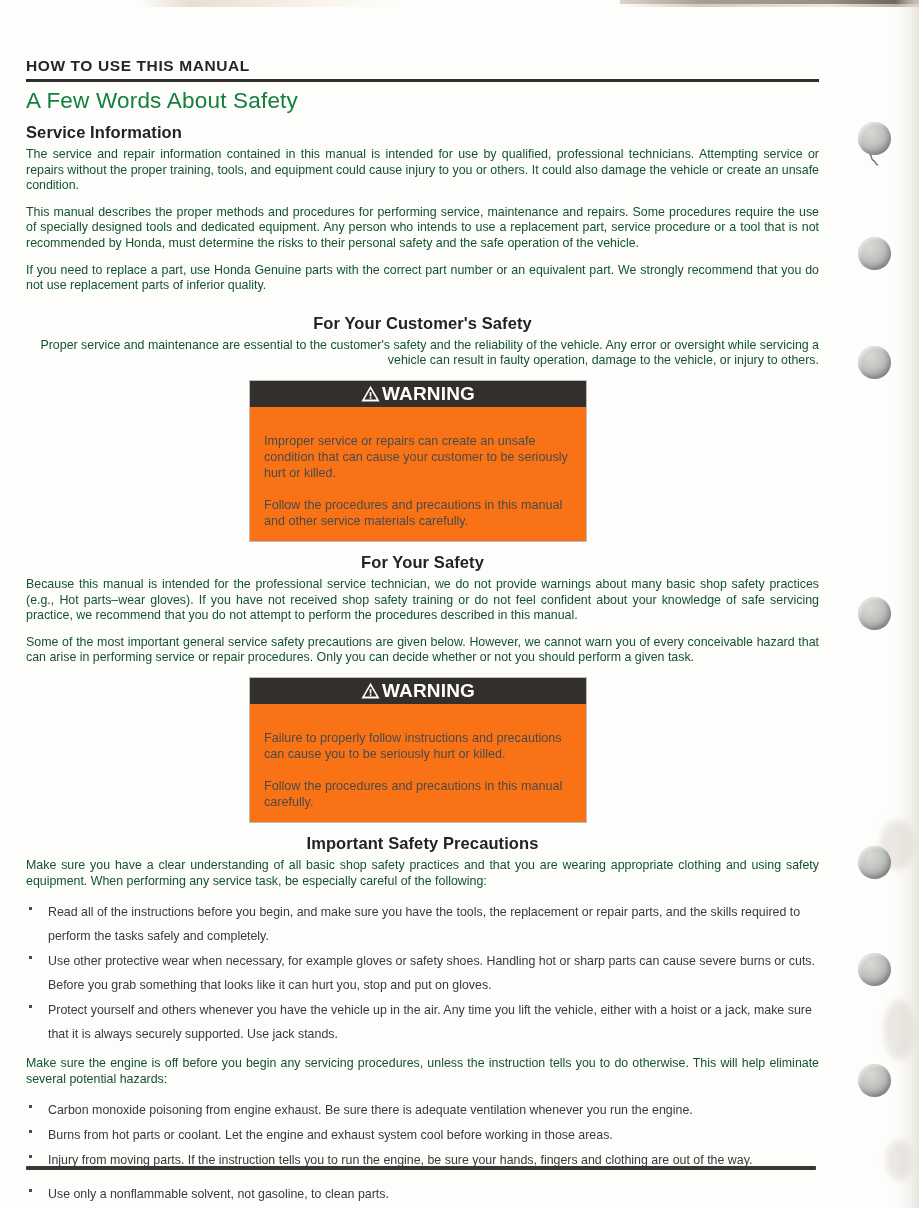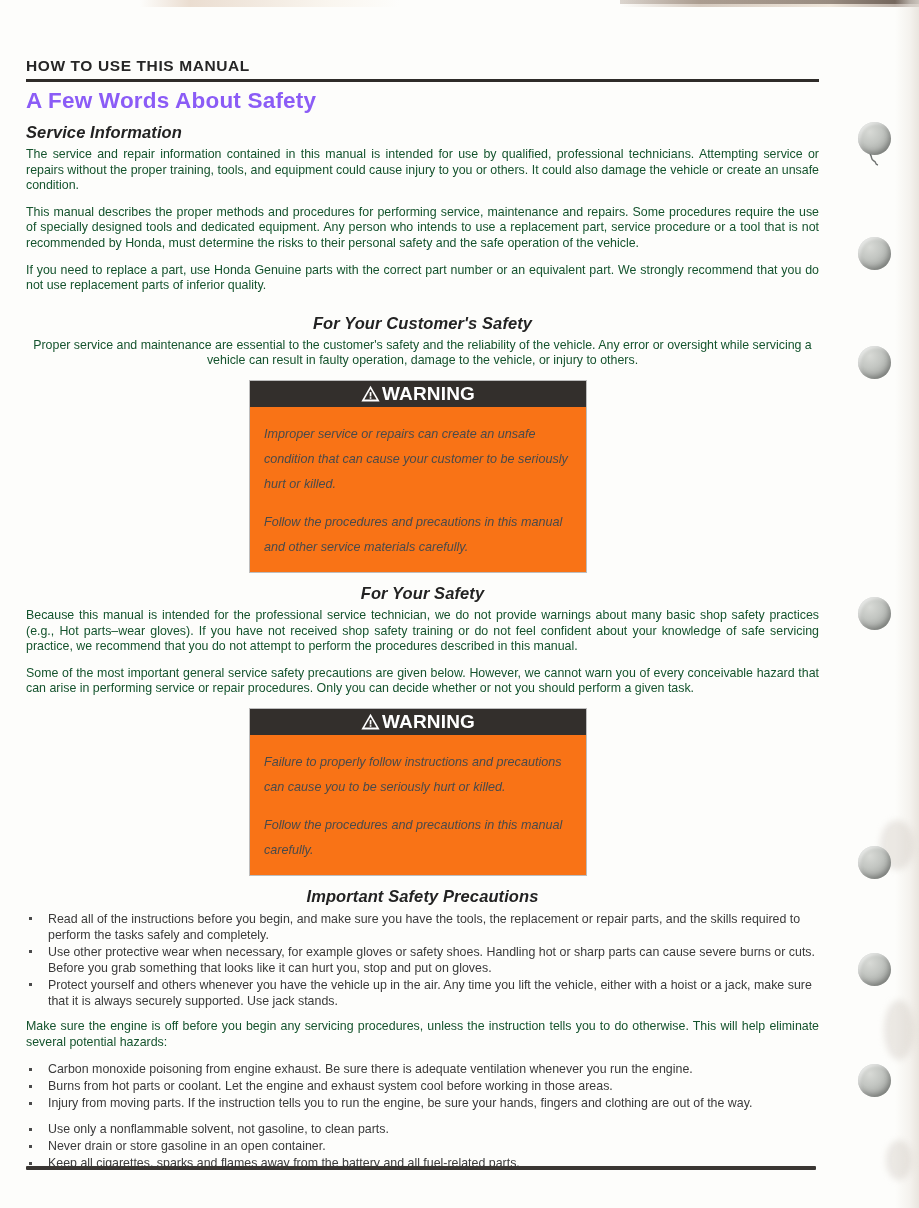--- a/index.html
+++ b/index.html
@@ -85,56 +85,55 @@
     top: 1166px;
     width: 790px;
     height: 4px;
     background: #3a3633;
     border-radius: 1px;
   }
 
   h1.doc-title {
     margin: 6px 0 0 0;
     font-size: 22.5px;
-    font-weight: bold;
+    font-weight: normal;
     letter-spacing: .2px;
-    color: #8b5cf6;
+    color: #15803d;
   }
 
   h2.section {
     margin: 9px 0 5px 0;
     font-size: 16.5px;
     font-weight: bold;
     letter-spacing: .1px;
     color: #232323;
-    font-style: italic;
   }
   h2.section.tight { margin-top: 11px; text-align: center; }
 
   p.body {
     margin: 0 0 11px 0;
     font-size: 12.4px;
     line-height: 15.6px;
     text-align: justify;
     color: #14532d;
   }
   p.body.last { margin-bottom: 20px; }
-  p.body.nojust { text-align: center; }
+  p.body.nojust { text-align: right; }
 
   ul.bullets {
     margin: 0 0 10px 0;
     padding: 0;
     list-style: none;
   }
   ul.bullets li {
     position: relative;
     padding-left: 22px;
     margin-bottom: 1px;
     font-size: 12.4px;
-    line-height: 16px;
+    line-height: 24px;
     color: #3a3a3a;
     text-align: left;
   }
   ul.bullets li::before {
     content: "";
     position: absolute;
     left: 3px;
     top: 6.5px;
     width: 3px;
     height: 3px;
@@ -167,25 +166,24 @@
     color: #ffffff;
     font-size: 19px;
     font-weight: bold;
     letter-spacing: .2px;
     font-family: "Liberation Sans", sans-serif;
   }
   .warning-body {
     padding: 10px 14px 12px 14px;
   }
   .warning-body p {
-    margin: 5px 0 13px 0;
+    margin: 16px 0 13px 0;
     font-size: 12.6px;
-    line-height: 25px;
+    line-height: 16px;
     color: #4a4a4a;
-    font-style: italic;
   }
   .warning-body p:last-child { margin-bottom: 0; }
 
   
   .hole {
     position: absolute;
     width: 33px;
     height: 33px;
     border-radius: 50%;
     background:
@@ -261,20 +259,21 @@
         </span>
         <span class="warning-word">WARNING</span>
       </div>
       <div class="warning-body">
         <p>Failure to properly follow instructions and precautions can cause you to be seriously hurt or killed.</p>
         <p>Follow the procedures and precautions in this manual carefully.</p>
       </div>
     </div>
 
     <h2 class="section tight">Important Safety Precautions</h2>
+    <p class="body">Make sure you have a clear understanding of all basic shop safety practices and that you are wearing appropriate clothing and using safety equipment. When performing any service task, be especially careful of the following:</p>
 
     <ul class="bullets">
       <li>Read all of the instructions before you begin, and make sure you have the tools, the replacement or repair parts, and the skills required to perform the tasks safely and completely.</li>
       <li>Use other protective wear when necessary, for example gloves or safety shoes. Handling hot or sharp parts can cause severe burns or cuts. Before you grab something that looks like it can hurt you, stop and put on gloves.</li>
       <li>Protect yourself and others whenever you have the vehicle up in the air. Any time you lift the vehicle, either with a hoist or a jack, make sure that it is always securely supported. Use jack stands.</li>
     </ul>
 
     <p class="body">Make sure the engine is off before you begin any servicing procedures, unless the instruction tells you to do otherwise. This will help eliminate several potential hazards:</p>
 
     <ul class="bullets">

